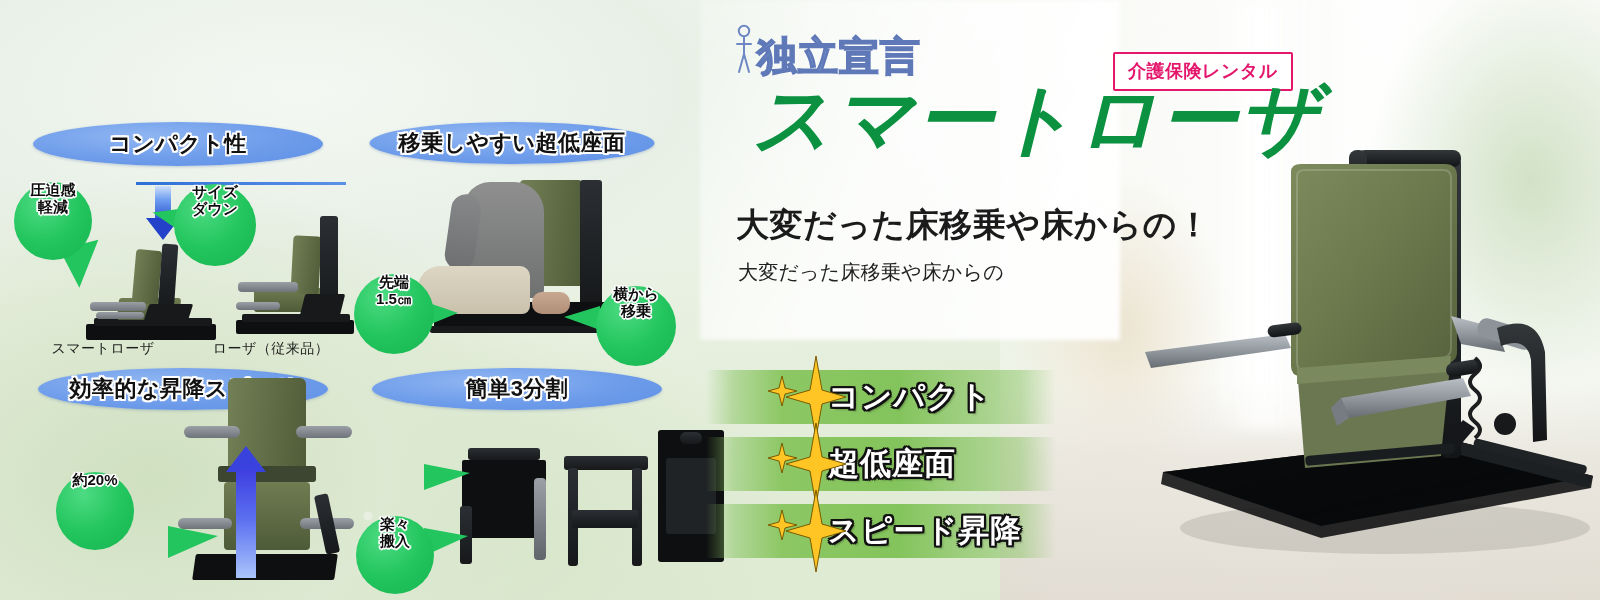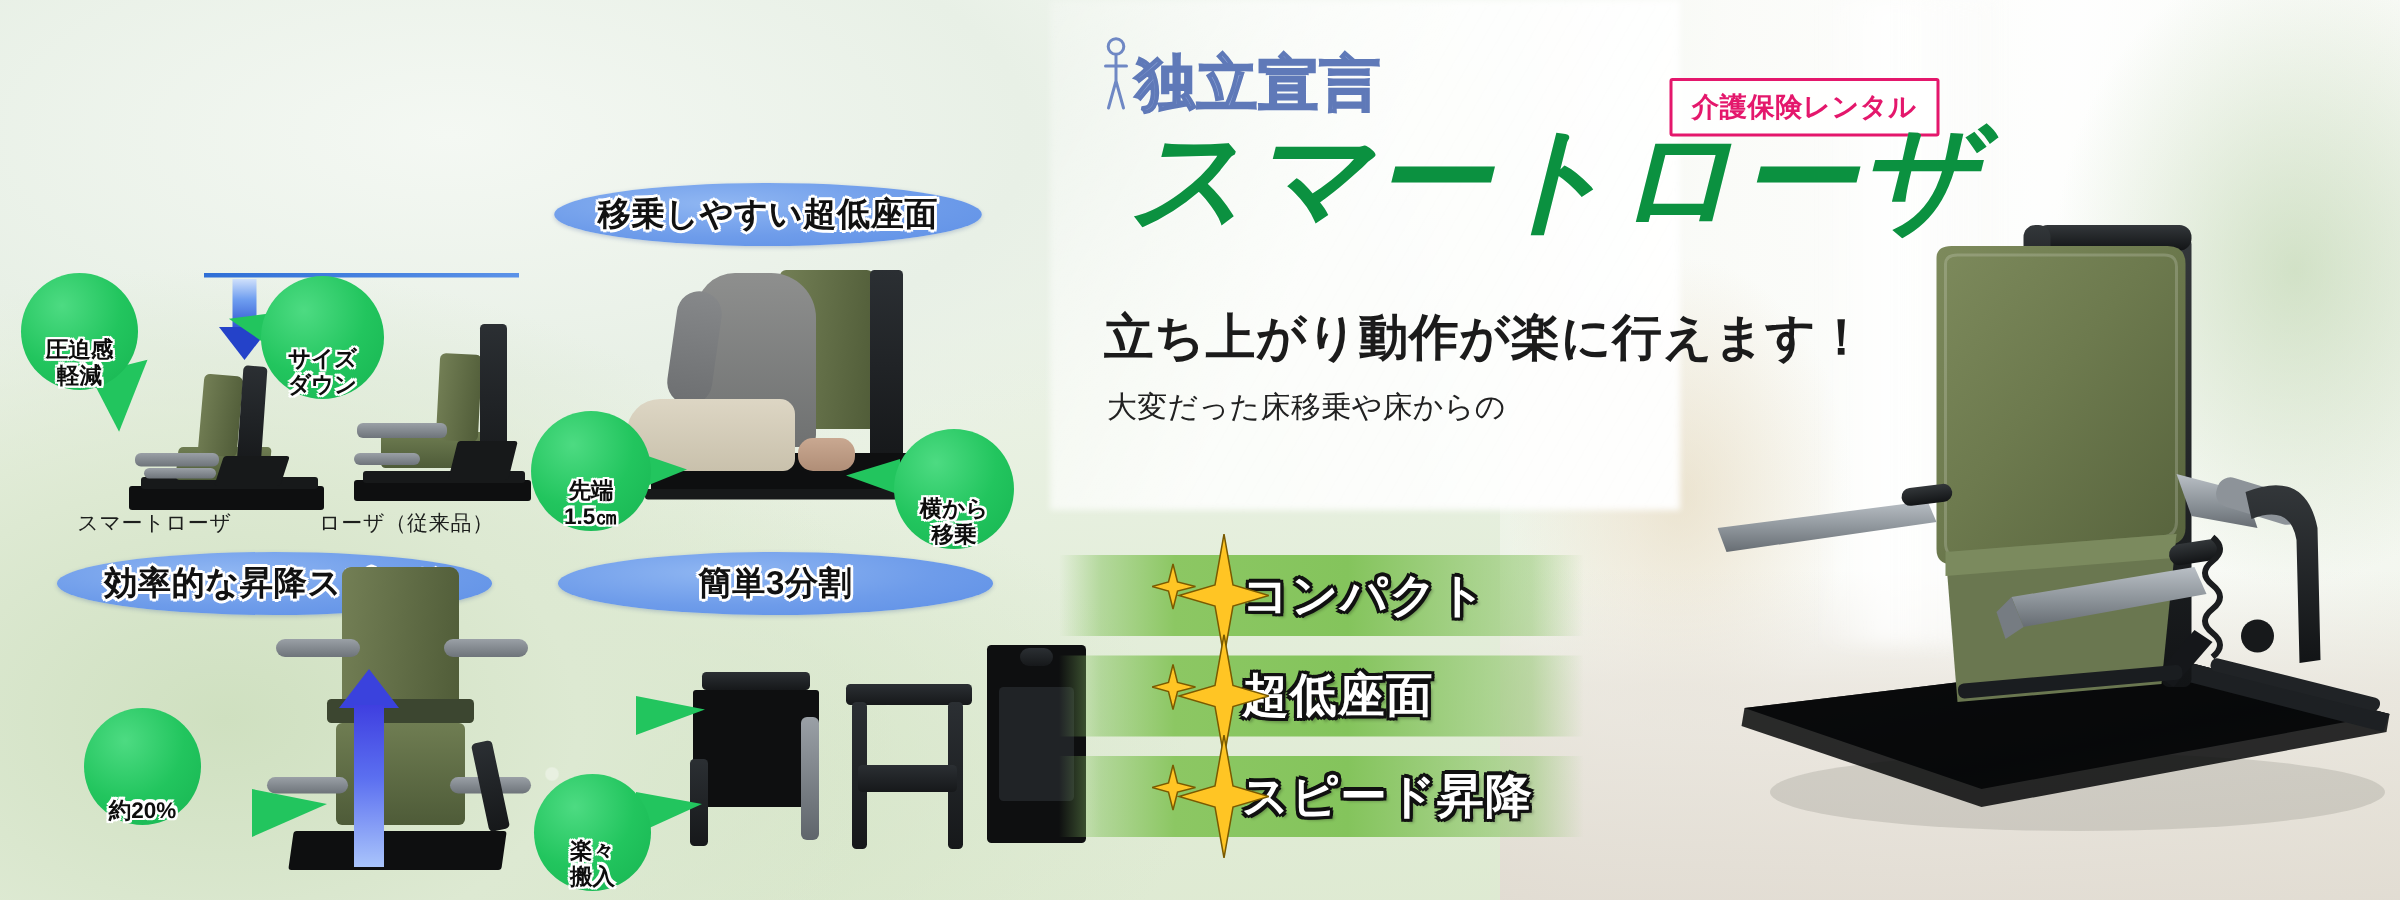--- a/index.html
+++ b/index.html
@@ -89,21 +89,21 @@
        0 -1.8px 0 #fff, 0 1.8px 0 #fff, -1.8px 0 0 #fff, 1.8px 0 0 #fff;
   }
   #panel-compact  .pill { width: 290px; height: 44px; }
   #panel-transfer .pill { width: 285px; height: 42px; }
   #panel-speed    .pill { width: 290px; height: 42px; }
   #panel-split    .pill { width: 290px; height: 42px; }
 
   
   .bubble {
     position: absolute; display: flex; flex-direction: column;
-    align-items: center; justify-content: flex-end;
+    align-items: center; justify-content: flex-start;
     background: radial-gradient(circle at 35% 28%, #4ddb82 0%, #22c55e 52%, #17b451 100%);
     border-radius: 50%;
     z-index: 6;
   }
   .bubble-line {
     font-size: 15px; font-weight: 700; color: #0d0d0d; line-height: 1.12;
     white-space: nowrap;
     text-shadow:
       -1.4px -1.4px 0 #fff, 1.4px -1.4px 0 #fff,
       -1.4px  1.4px 0 #fff, 1.4px  1.4px 0 #fff,
@@ -233,20 +233,23 @@
 
   <div class="bg-base"></div>
   <div class="bg-speckle"></div>
   <div class="bg-room"></div>
   <div class="bg-room-floor"></div>
   <div class="bg-room-curtain"></div>
   <div class="bg-white-wash"></div>
 
   <div class="panel" id="panel-compact">
 
+    <div class="pill">
+      <span class="pill-label">コンパクト性</span>
+    </div>
 
     <div class="rule-line" style="left:128px; top:60px; width:210px;"></div>
     <div class="arrow-down" style="left:138px; top:64px; width:34px; height:56px;">
       <div class="shaft"></div>
         <div class="head"></div>
     </div>
 
     <div class="photo" style="left:78px; top:120px; width:150px; height:100px;">
       <div class="chair-pad" style="left:0;   top:82px; width:130px; height:16px;"></div>
       <div class="chair-base" style="left:8px; top:76px; width:118px; height:8px;"></div>
@@ -397,21 +400,21 @@
       <svg width="22" height="52" viewBox="0 0 22 52">
         <circle cx="11" cy="7" r="5.2" fill="none" stroke="#6f88c4" stroke-width="2"></circle>
         <path d="M11 13 L11 30 M11 30 L6 48 M11 30 L16 48 M4 20 L18 20" fill="none" stroke="#6f88c4" stroke-width="2" stroke-linecap="round"></path>
       </svg>
     </span>
     <span id="logo-kanji">独立宣言</span>
   </div>
 
   <div id="product-name">スマートローザ</div>
 
-  <div id="headline">立ち上がり動作が楽に行えます！</div>
+  <div id="headline">大変だった床移乗や床からの！</div>
 
   <div id="subhead">
     <div>大変だった床移乗や床からの</div>
   </div>
 
   <div class="fbar" id="fbar-0">
     <svg class="sparkle" style="left:62px; top:-14px;" width="78" height="82" viewBox="0 0 78 82">
       <path d="M48 0 L54 34 L78 41 L54 48 L48 82 L42 48 L18 41 L42 34 Z" fill="#ffc524" stroke="#7a5a00" stroke-width="1"></path>
       <path d="M14 20 L17 32 L29 35 L17 38 L14 50 L11 38 L0 35 L11 32 Z" fill="#ffc524" stroke="#7a5a00" stroke-width="1"></path>
     </svg>

